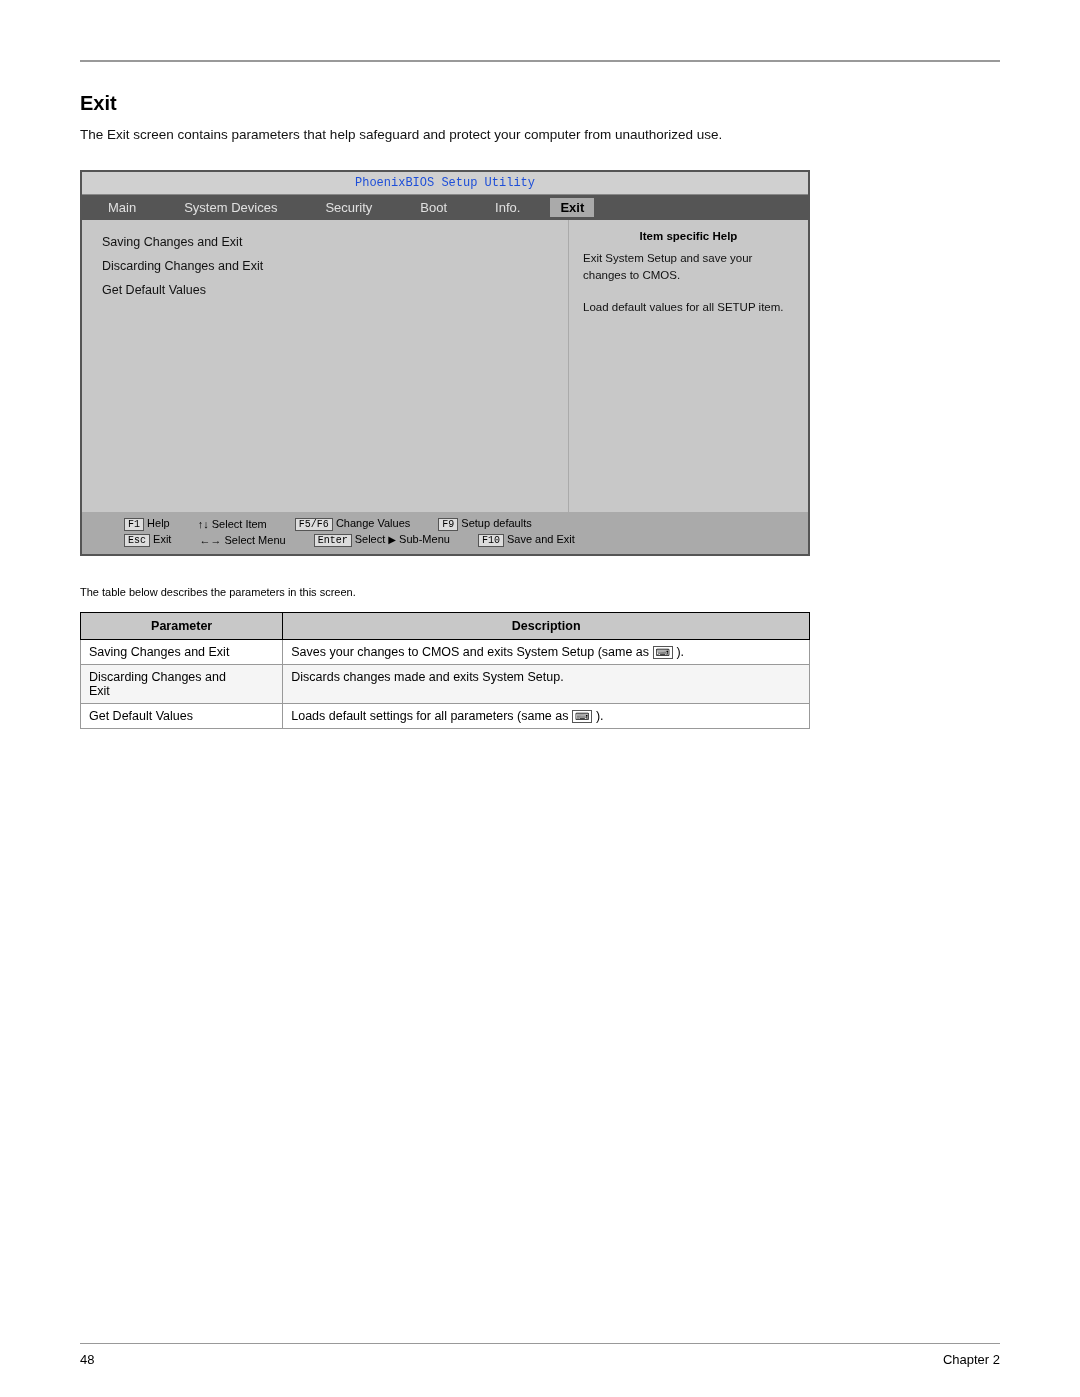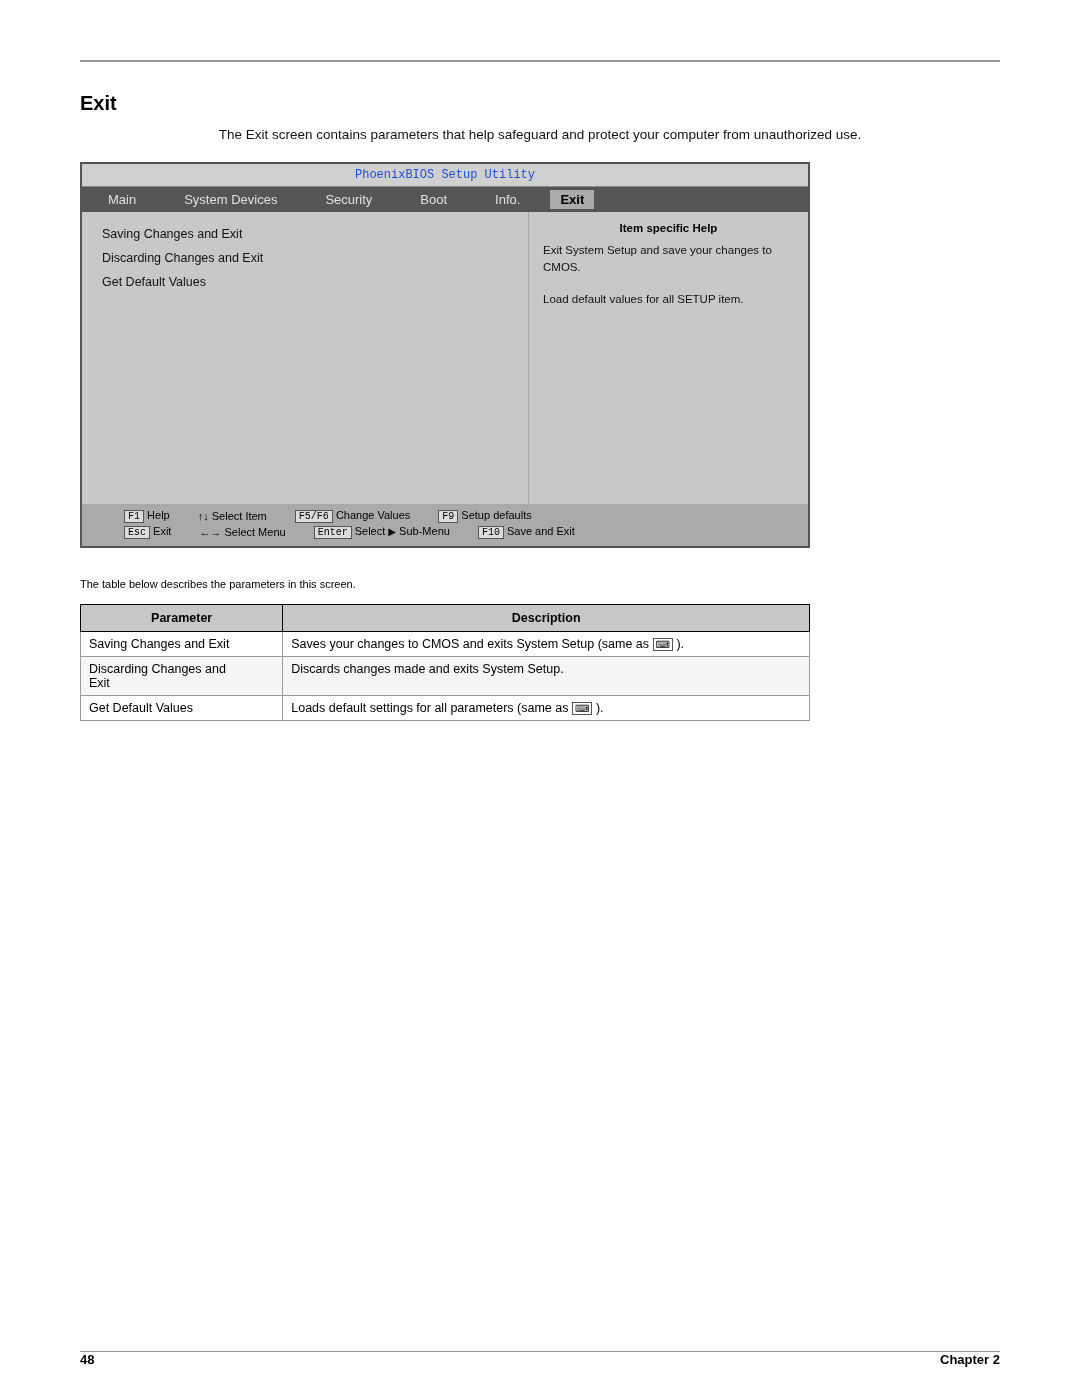--- a/index.html
+++ b/index.html
@@ -23,23 +23,22 @@
     }
 
     .section-title {
       font-size: 20px;
       font-weight: bold;
       margin-bottom: 12px;
     }
 
     .intro-text {
       font-size: 13.5px;
-      margin-bottom: 20px;
+      margin-bottom: 28px;
       color: #111;
-      text-align: center;
     }
 
     
     .bios-box {
       border: 2px solid #555;
       background: #d0d0d0;
       width: 730px;
       margin-bottom: 30px;
       font-family: 'Courier New', Courier, monospace;
       font-size: 12px;
@@ -83,21 +82,21 @@
       background: #c8c8c8;
     }
 
     .bios-left {
       flex: 1;
       padding: 10px 20px;
       background: #c8c8c8;
     }
 
     .bios-right {
-      width: 280px;
+      width: 240px;
       padding: 10px 14px;
       background: #c8c8c8;
       border-left: 1px solid #aaa;
     }
 
     .bios-right-title {
       font-weight: bold;
       text-align: center;
       margin-bottom: 8px;
       font-size: 11.5px;
@@ -178,22 +177,22 @@
     
     .page-footer {
       position: absolute;
       bottom: 30px;
       left: 80px;
       right: 80px;
       display: flex;
       justify-content: space-between;
       align-items: center;
       border-top: 1px solid #999;
+      padding-top: 8px;
       font-size: 13px;
-      font-weight: bold;
     }
 
     .icon-key {
       display: inline-block;
       border: 1px solid #555;
       background: #ddd;
       padding: 0 3px;
       font-size: 10px;
       font-family: 'Courier New', monospace;
     }

